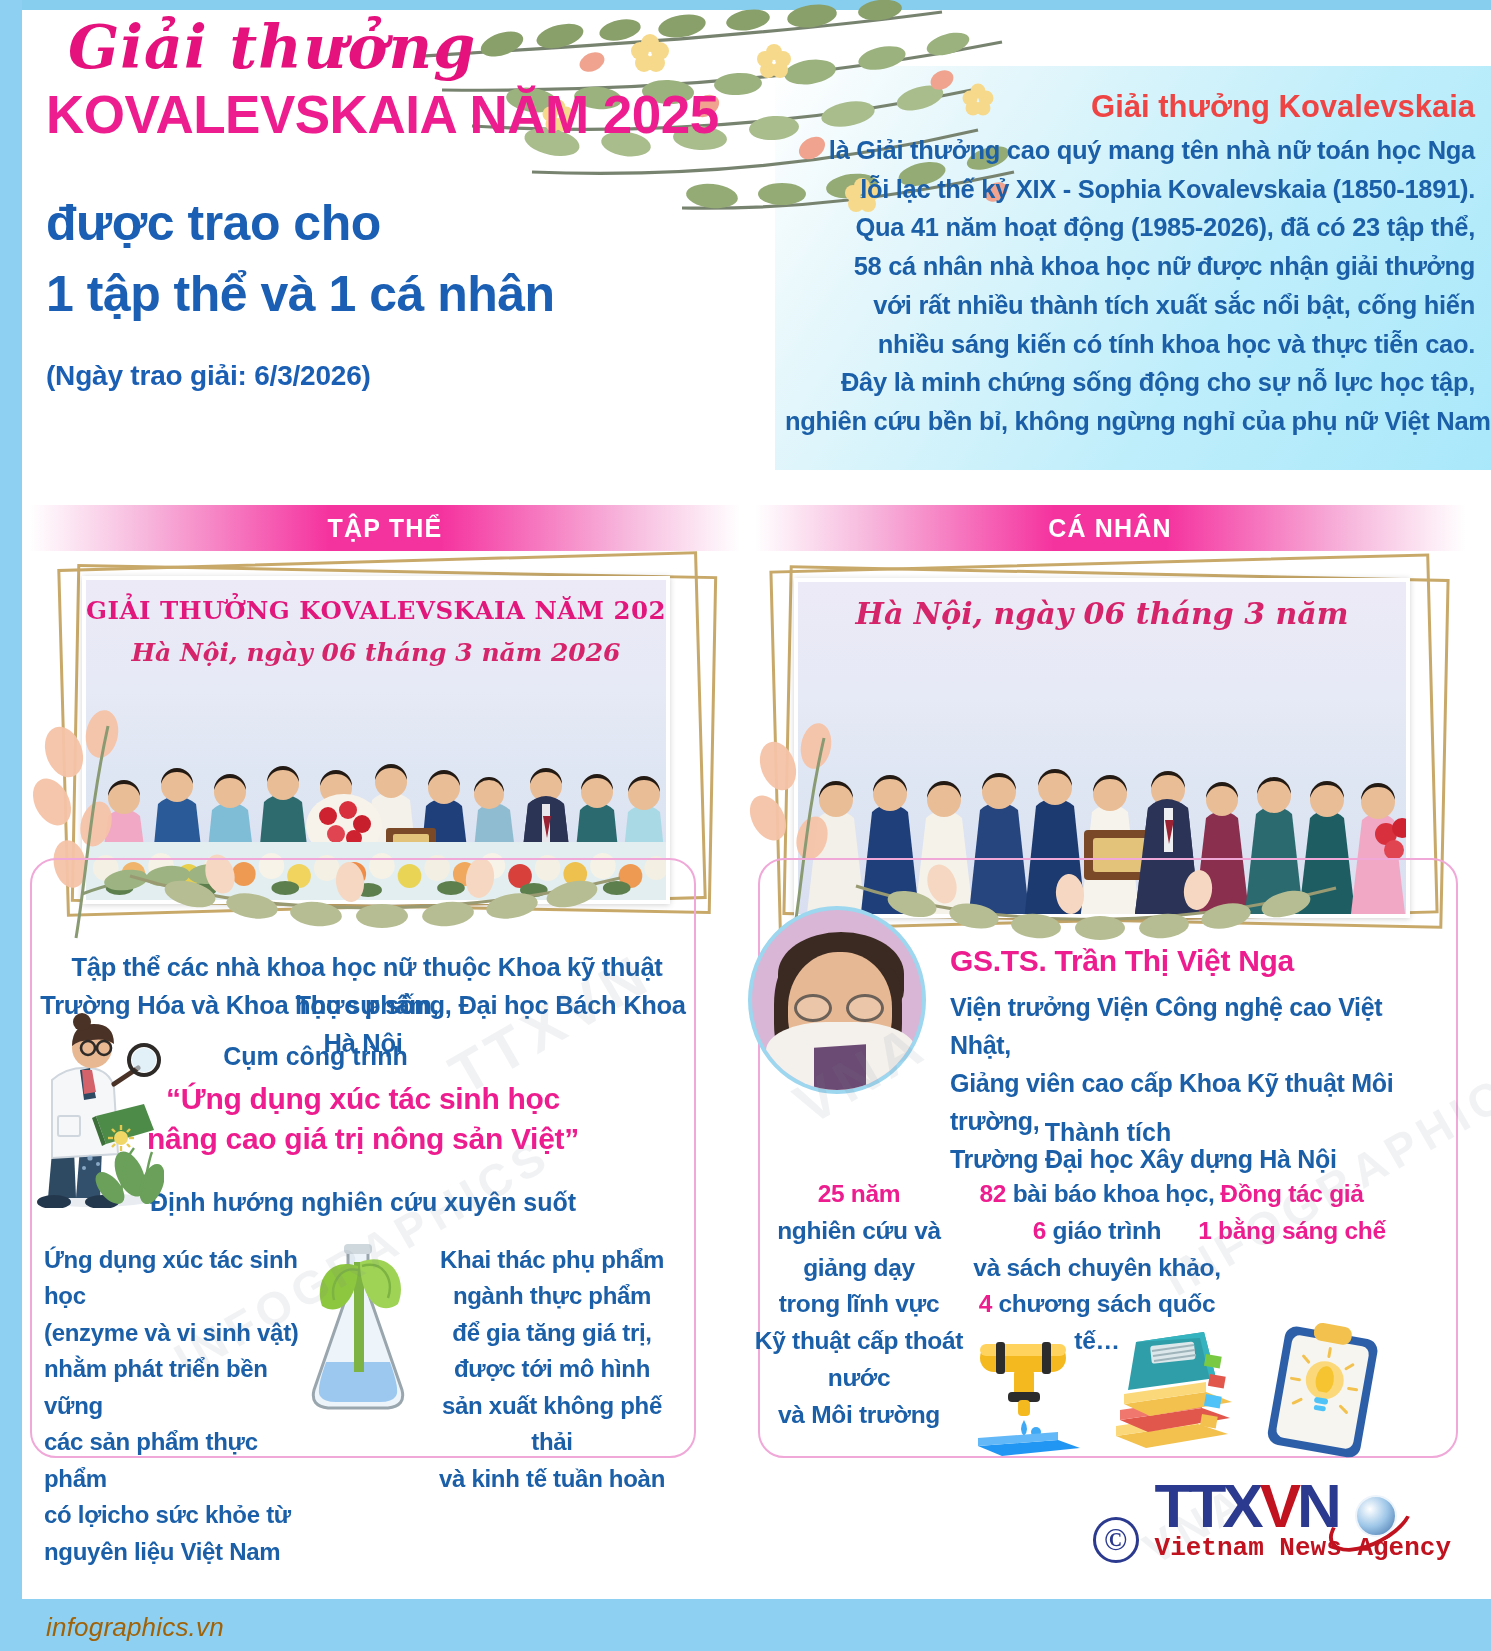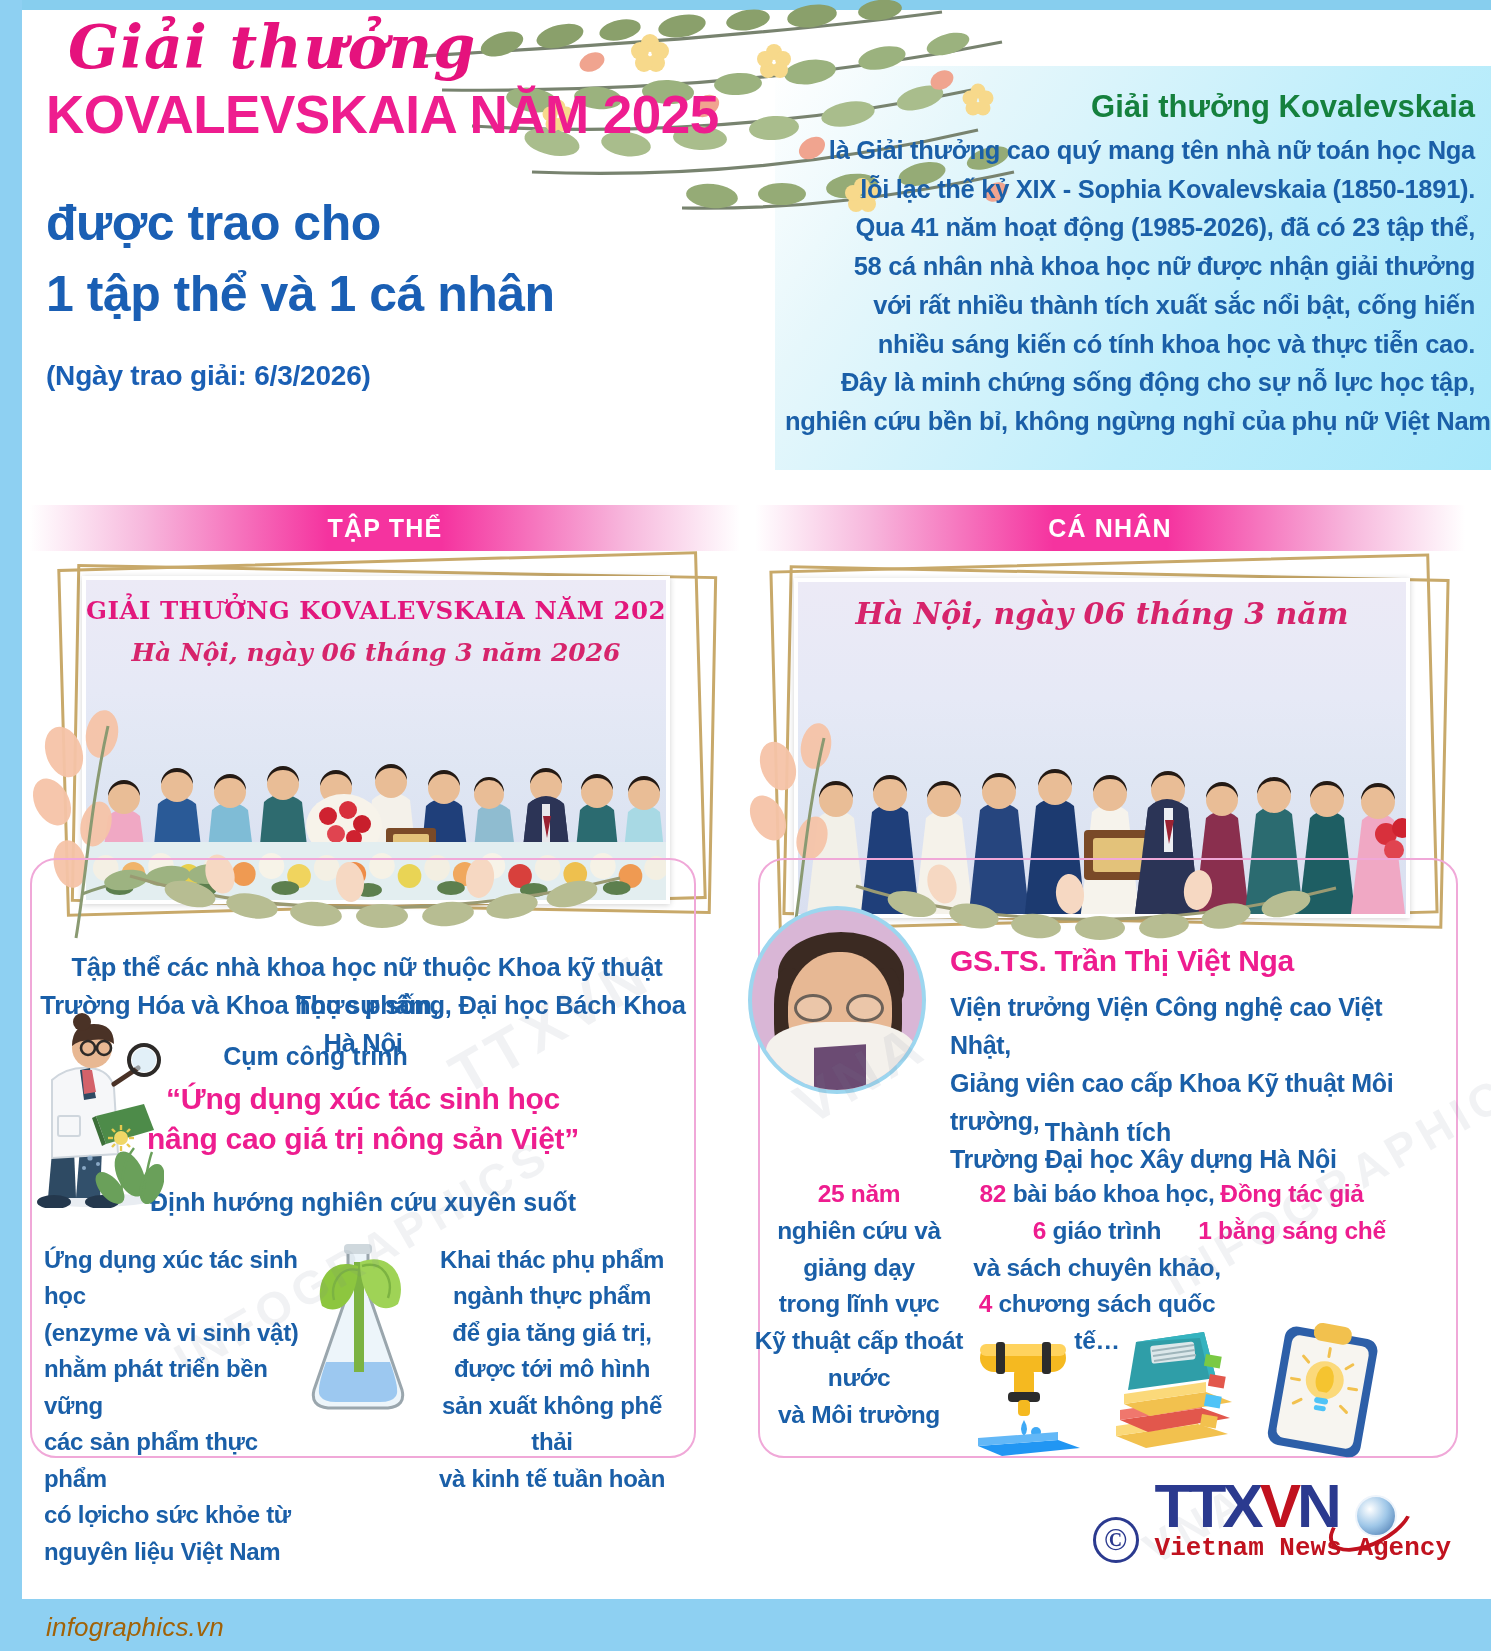--- a/index.html
+++ b/index.html
@@ -69,21 +69,21 @@
   }
   .title-date{
     font-family:"Liberation Sans", sans-serif; font-weight:600;
     font-size:28px; color:#1a5fb4; margin-top:30px; letter-spacing:-0.2px;
   }
   .intro{
     position:absolute; right:16px; top:78px; width:690px;
     text-align:right; color:#17559c;
   }
   .intro-title{
-    font-weight:700; font-size:31px; color:#15803d; line-height:1.25;
+    font-weight:700; font-size:31px; color:#ef4444; line-height:1.25;
     margin-bottom:4px;
   }
   .intro-body{
     font-weight:700; font-size:25.5px; line-height:1.52; color:#1a5fa8;
     letter-spacing:-0.3px;
   }
   .intro-body div{ white-space:nowrap; }
 
   
   .floral { position:absolute; pointer-events:none; }

